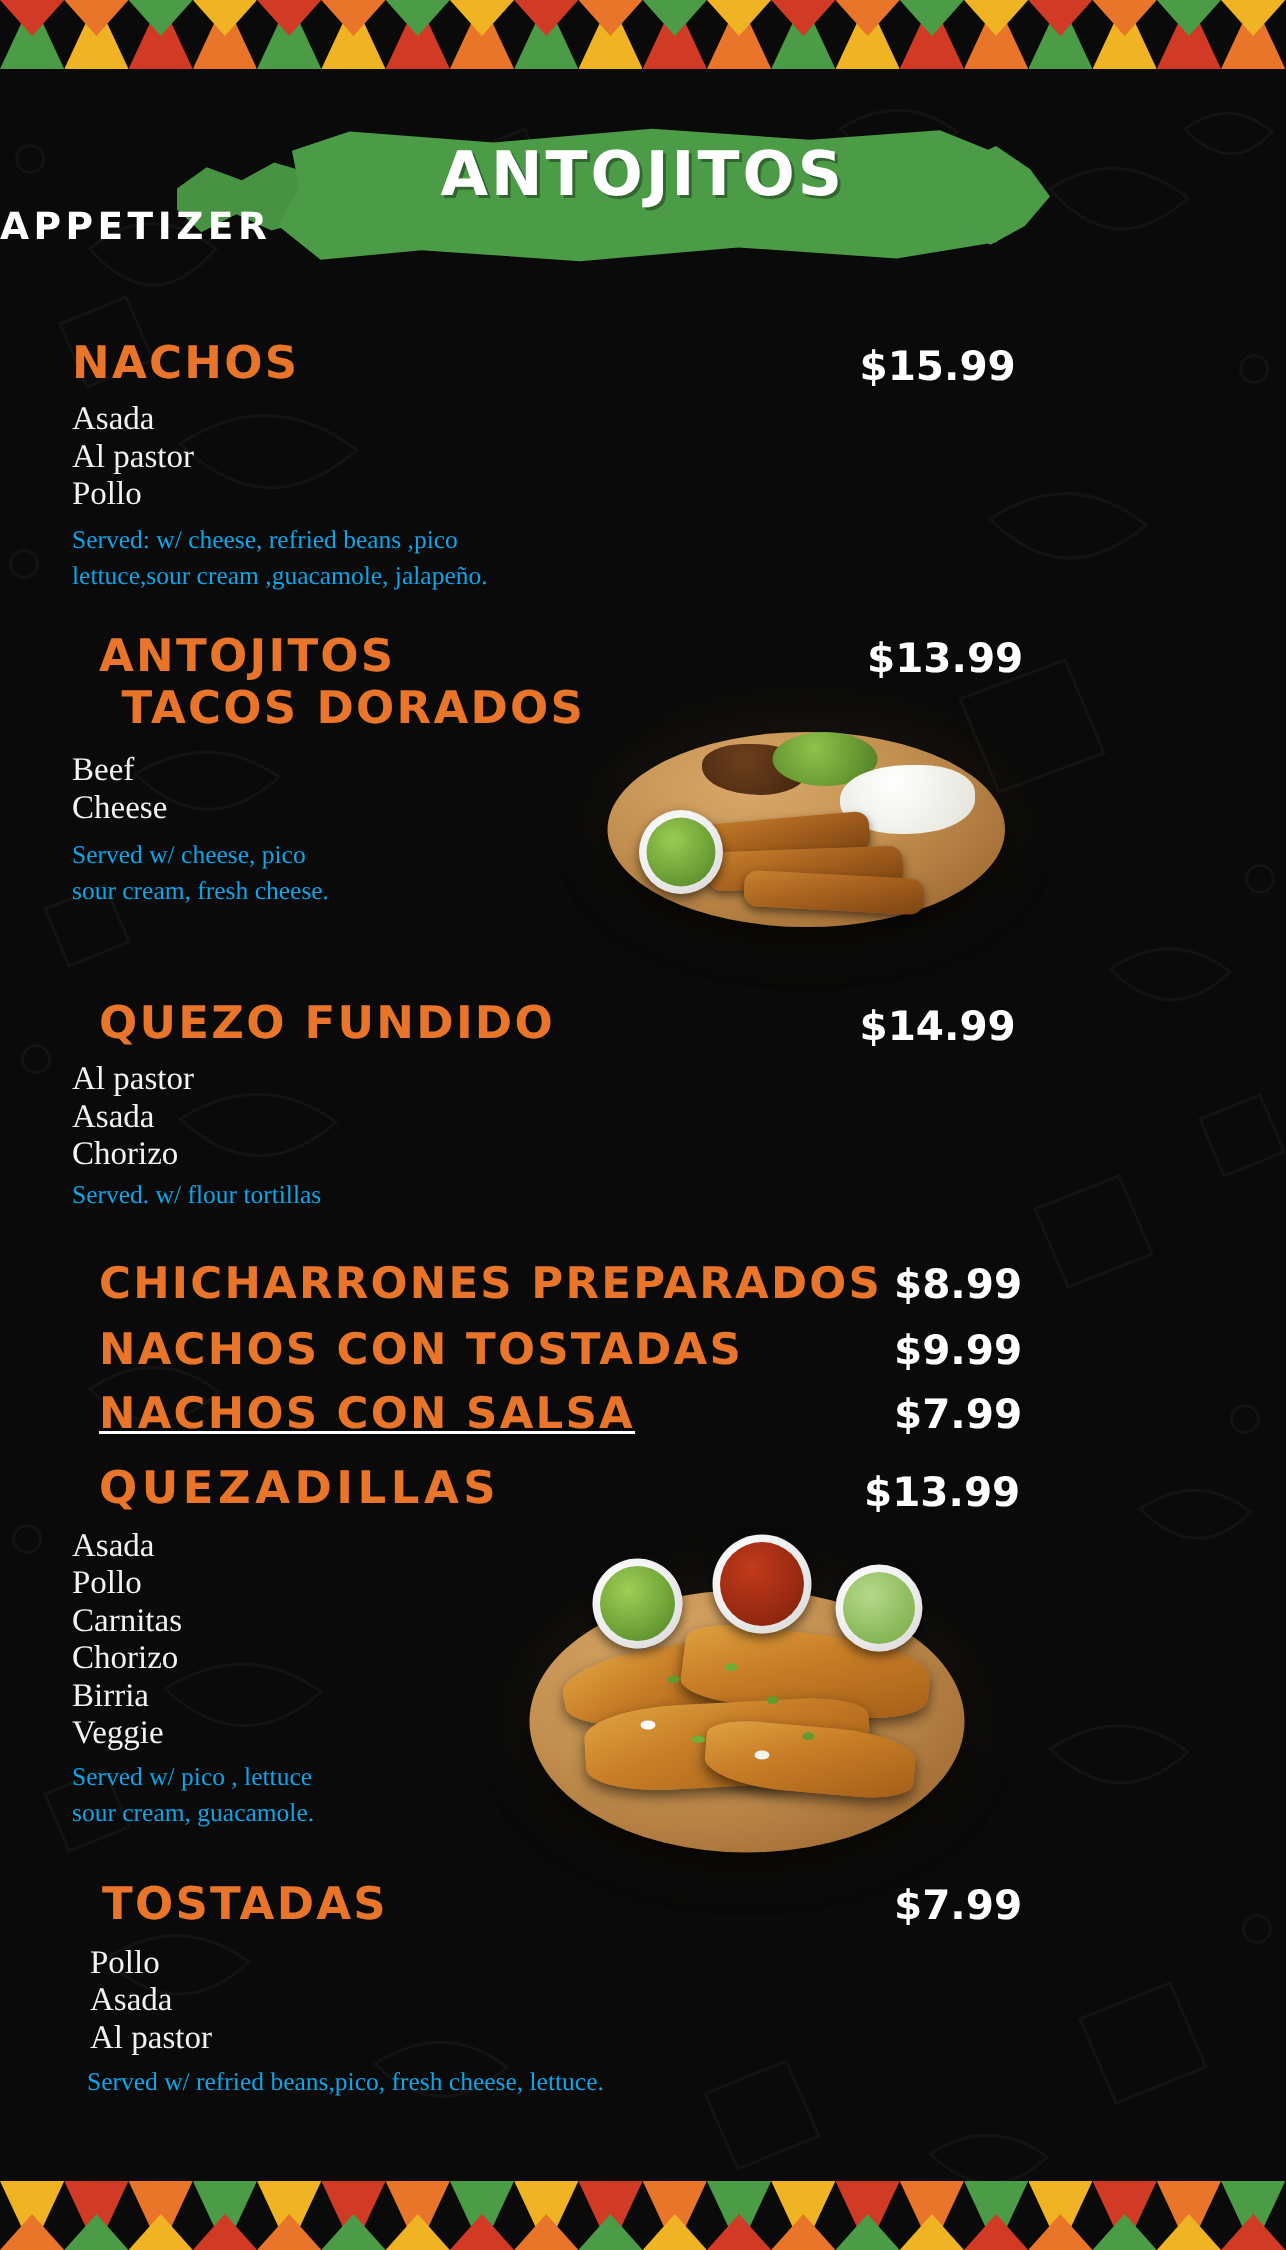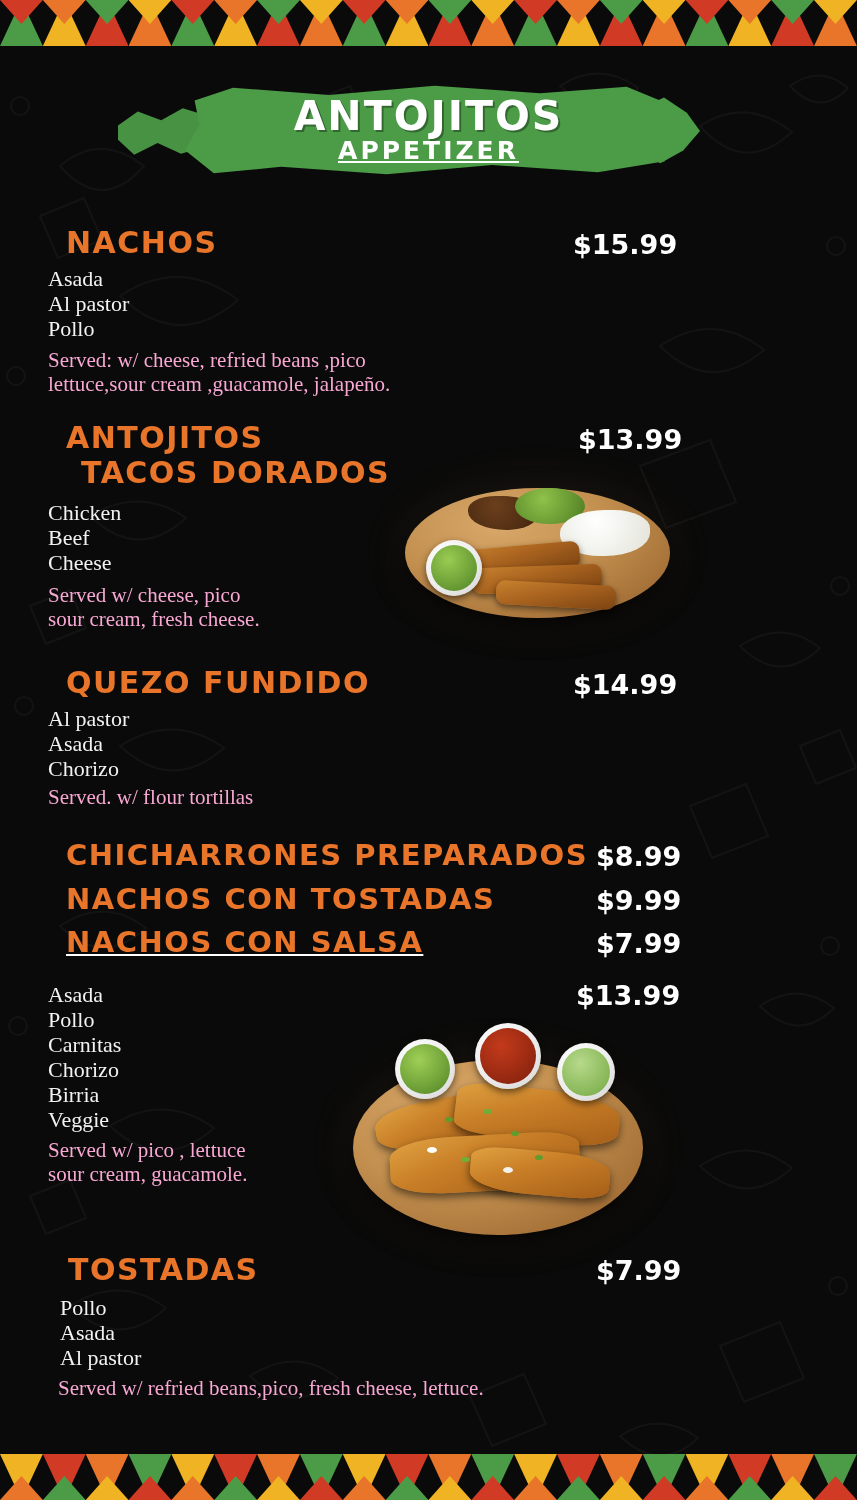--- a/index.html
+++ b/index.html
@@ -62,27 +62,26 @@
     text-align:center;
     font-family:"DejaVu Sans", sans-serif;
     font-weight:bold;
     font-size:41px;
     letter-spacing:2px;
     color:#ffffff;
     text-shadow:2px 2px 0 #00000055;
   }
   .banner-sub {
     position:absolute; top:58px; left:0; width:857px;
-    text-align:center;
+    text-align:left;
     font-family:"DejaVu Sans", sans-serif;
     font-weight:bold;
     font-size:25px;
     letter-spacing:3px;
     color:#ffffff;
-    text-decoration:underline;
   }
 
   
   .menu {
     position:absolute;
     top:205px; left:0; width:857px;
     padding:0 48px;
   }
   .item { position:relative; }
   .name {
@@ -101,23 +100,23 @@
     position:absolute;
   }
   .opts {
     font-family:"Liberation Serif", serif;
     font-size:22px;
     line-height:25px;
     color:#f2f2f2;
   }
   .served {
     font-family:"Liberation Serif", serif;
-    font-size:21px;
+    font-size:17px;
     line-height:24px;
-    color:#f9a8d4;
+    color:#0ea5e9;
   }
 
   
   .blk { position:absolute; }
 
   
   .photo { position:absolute; }
   .plate {
     position:absolute;
     border-radius:50%;
@@ -236,39 +235,38 @@
   <div class="brush-tail"></div>
   <div class="brush"></div>
   <div class="brush-tail2"></div>
   <div class="banner-title">ANTOJITOS</div>
   <div class="banner-sub">APPETIZER</div>
 </div>
 
 <div class="menu">
 
   <div class="blk item" style="top:20px; left:48px; width:760px;">
-    <div class="name" style="margin-left:18px;">NACHOS</div>
+    <div class="name" style="">NACHOS</div>
     <div class="price" style="top:4px; left:525px;">$15.99</div>
     <div class="opts" style="margin-top:6px;">
       <div>Asada</div>
       <div>Al pastor</div>
       <div>Pollo</div>
     </div>
     <div class="served" style="margin-top:7px;">
       <div>Served: w/ cheese, refried beans ,pico</div>
       <div>lettuce,sour cream ,guacamole, jalapeño.</div>
     </div>
   </div>
 
   <div class="blk item" style="top:215px; left:48px; width:760px;">
     <div class="name" style="margin-left:18px;">ANTOJITOS</div>
     <div class="name" style="margin-left:33px;">TACOS DORADOS</div>
     <div class="price" style="top:4px; left:530px;">$13.99</div>
     <div class="opts" style="margin-top:10px;">
-      <div>Chicken</div>
       <div>Beef</div>
       <div>Cheese</div>
     </div>
     <div class="served" style="margin-top:8px;">
       <div>Served w/ cheese, pico</div>
       <div>sour cream, fresh cheese.</div>
     </div>
   </div>
 
   <div class="blk item" style="top:460px; left:48px; width:760px;">
@@ -293,20 +291,21 @@
     <div class="name" style="margin-left:18px; font-size:29px;">NACHOS CON TOSTADAS</div>
     <div class="price" style="top:3px; left:548px;">$9.99</div>
   </div>
 
   <div class="blk item" style="top:720px; left:48px; width:760px;text-decoration:underline;">
     <div class="name" style="margin-left:18px; font-size:29px;">NACHOS CON SALSA</div>
     <div class="price" style="top:3px; left:548px;">$7.99</div>
   </div>
 
   <div class="blk item" style="top:770px; left:48px; width:760px;">
+    <div class="name" style="margin-left:18px; letter-spacing:3px;">QUEZADILLAS</div>
     <div class="price" style="top:5px; left:528px;">$13.99</div>
     <div class="opts" style="margin-top:7px;">
       <div>Asada</div>
       <div>Pollo</div>
       <div>Carnitas</div>
       <div>Chorizo</div>
       <div>Birria</div>
       <div>Veggie</div>
     </div>
     <div class="served" style="margin-top:6px;">

